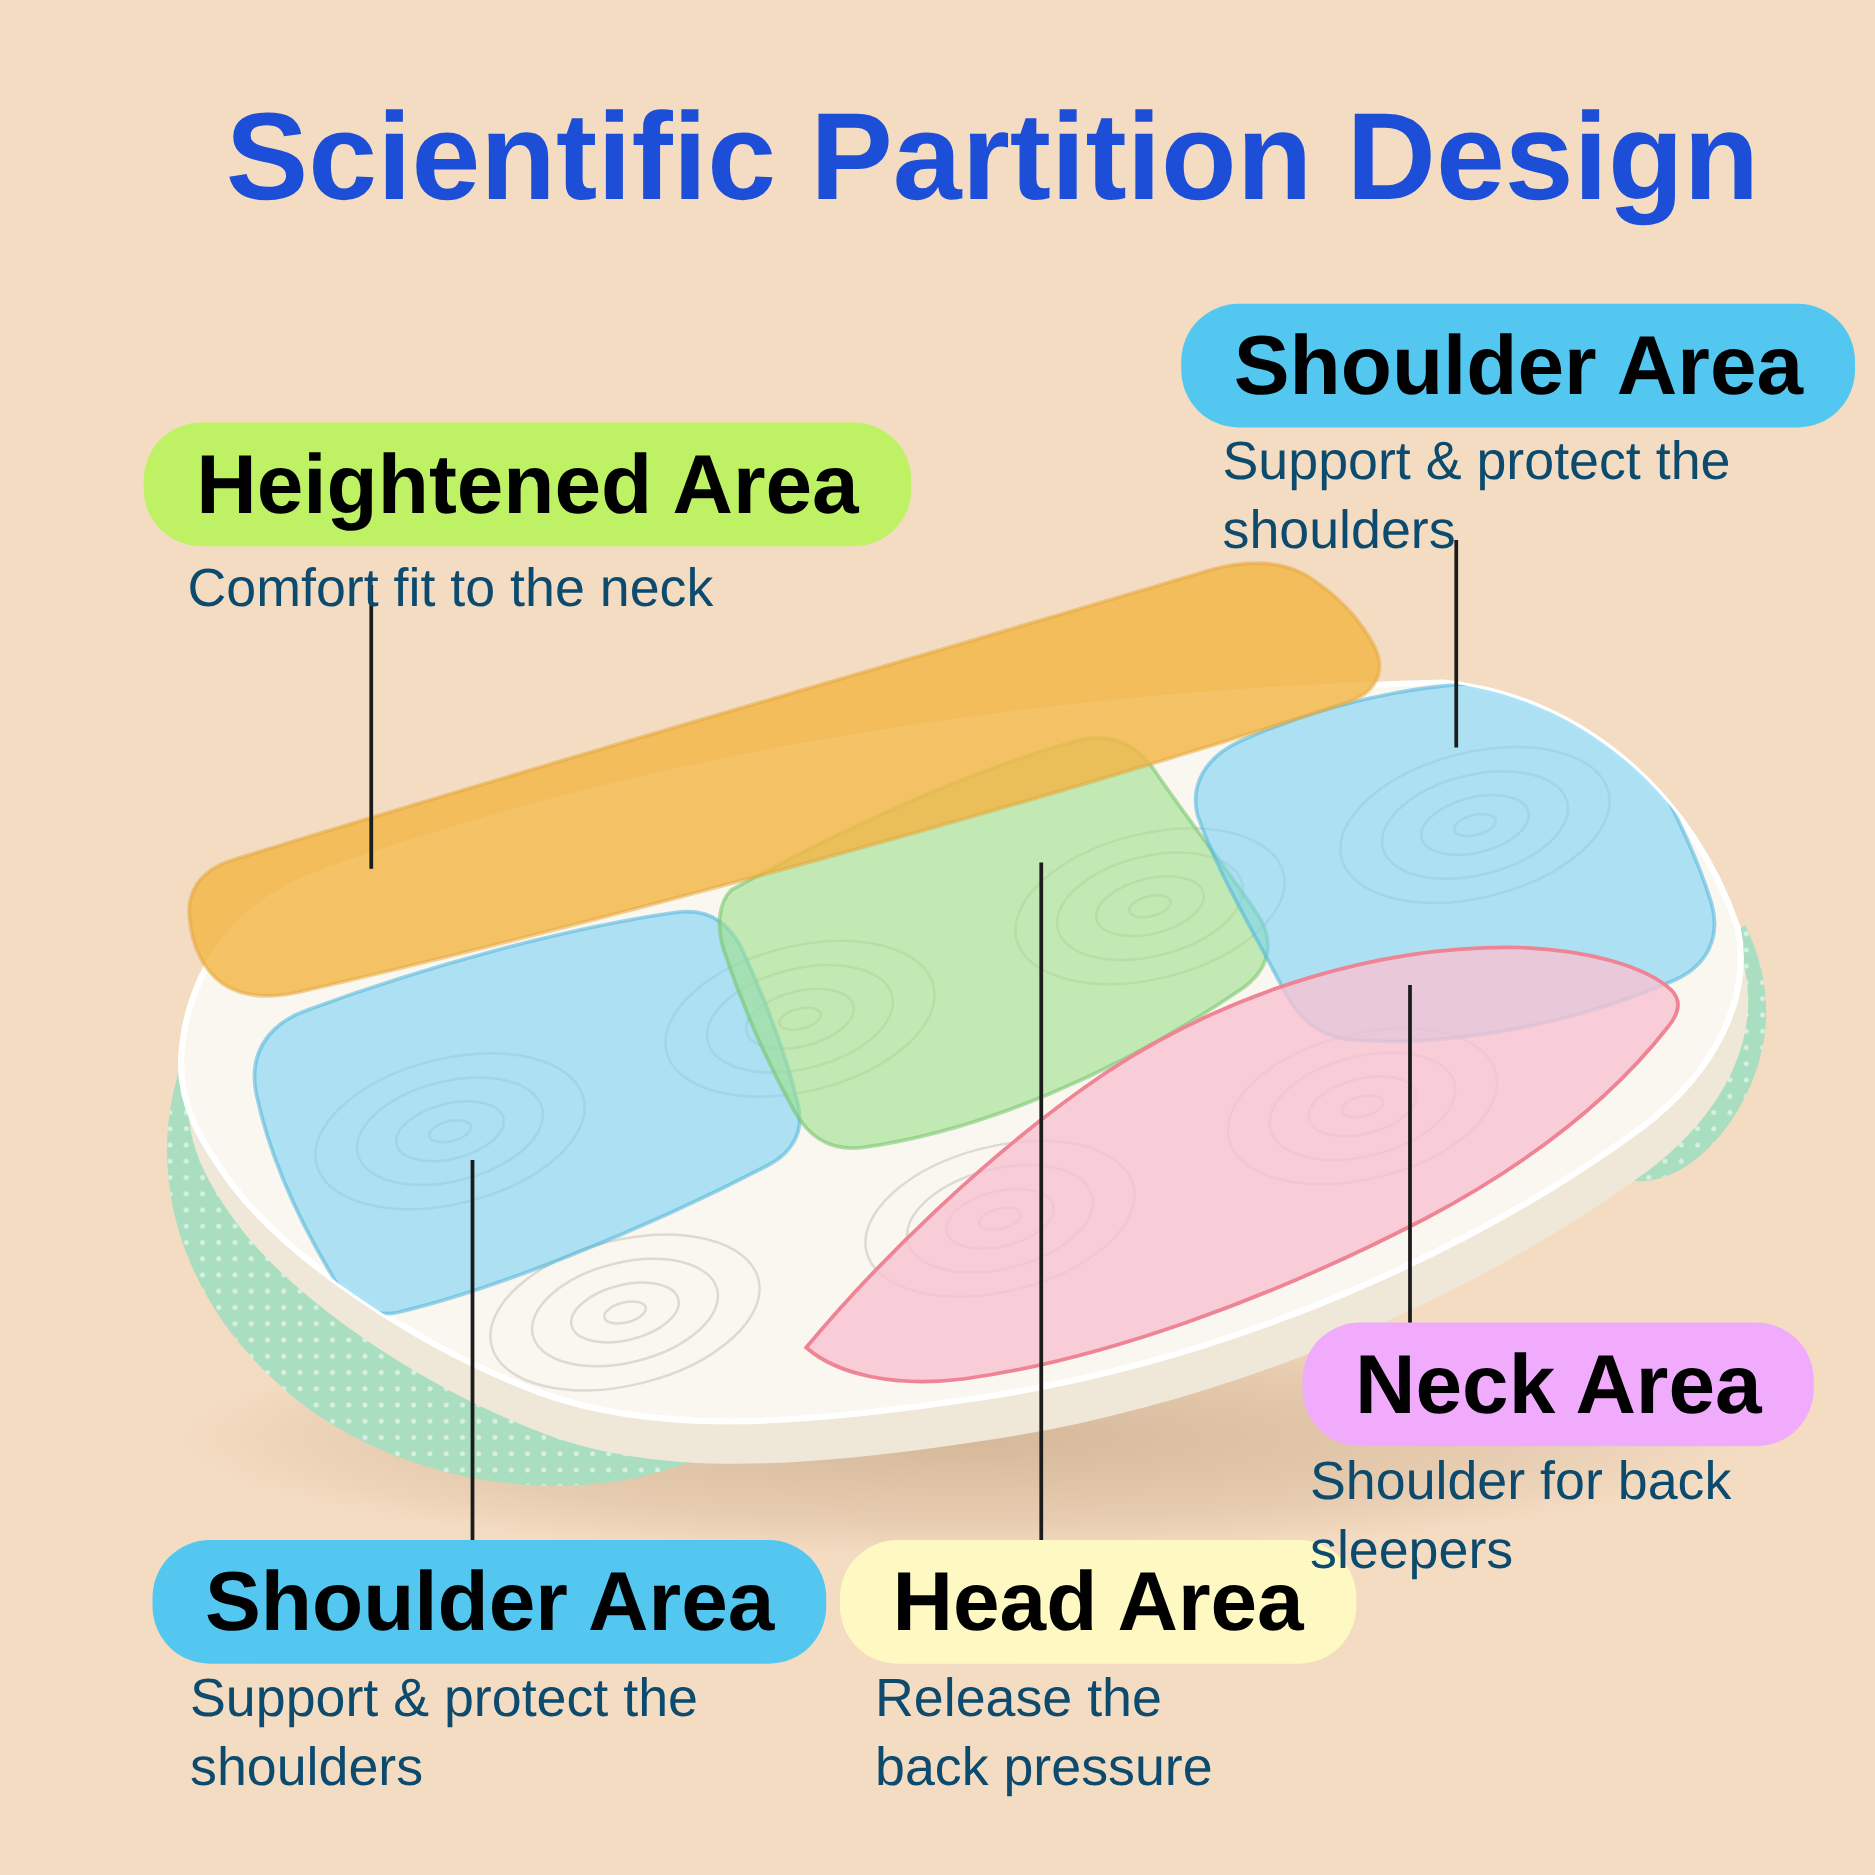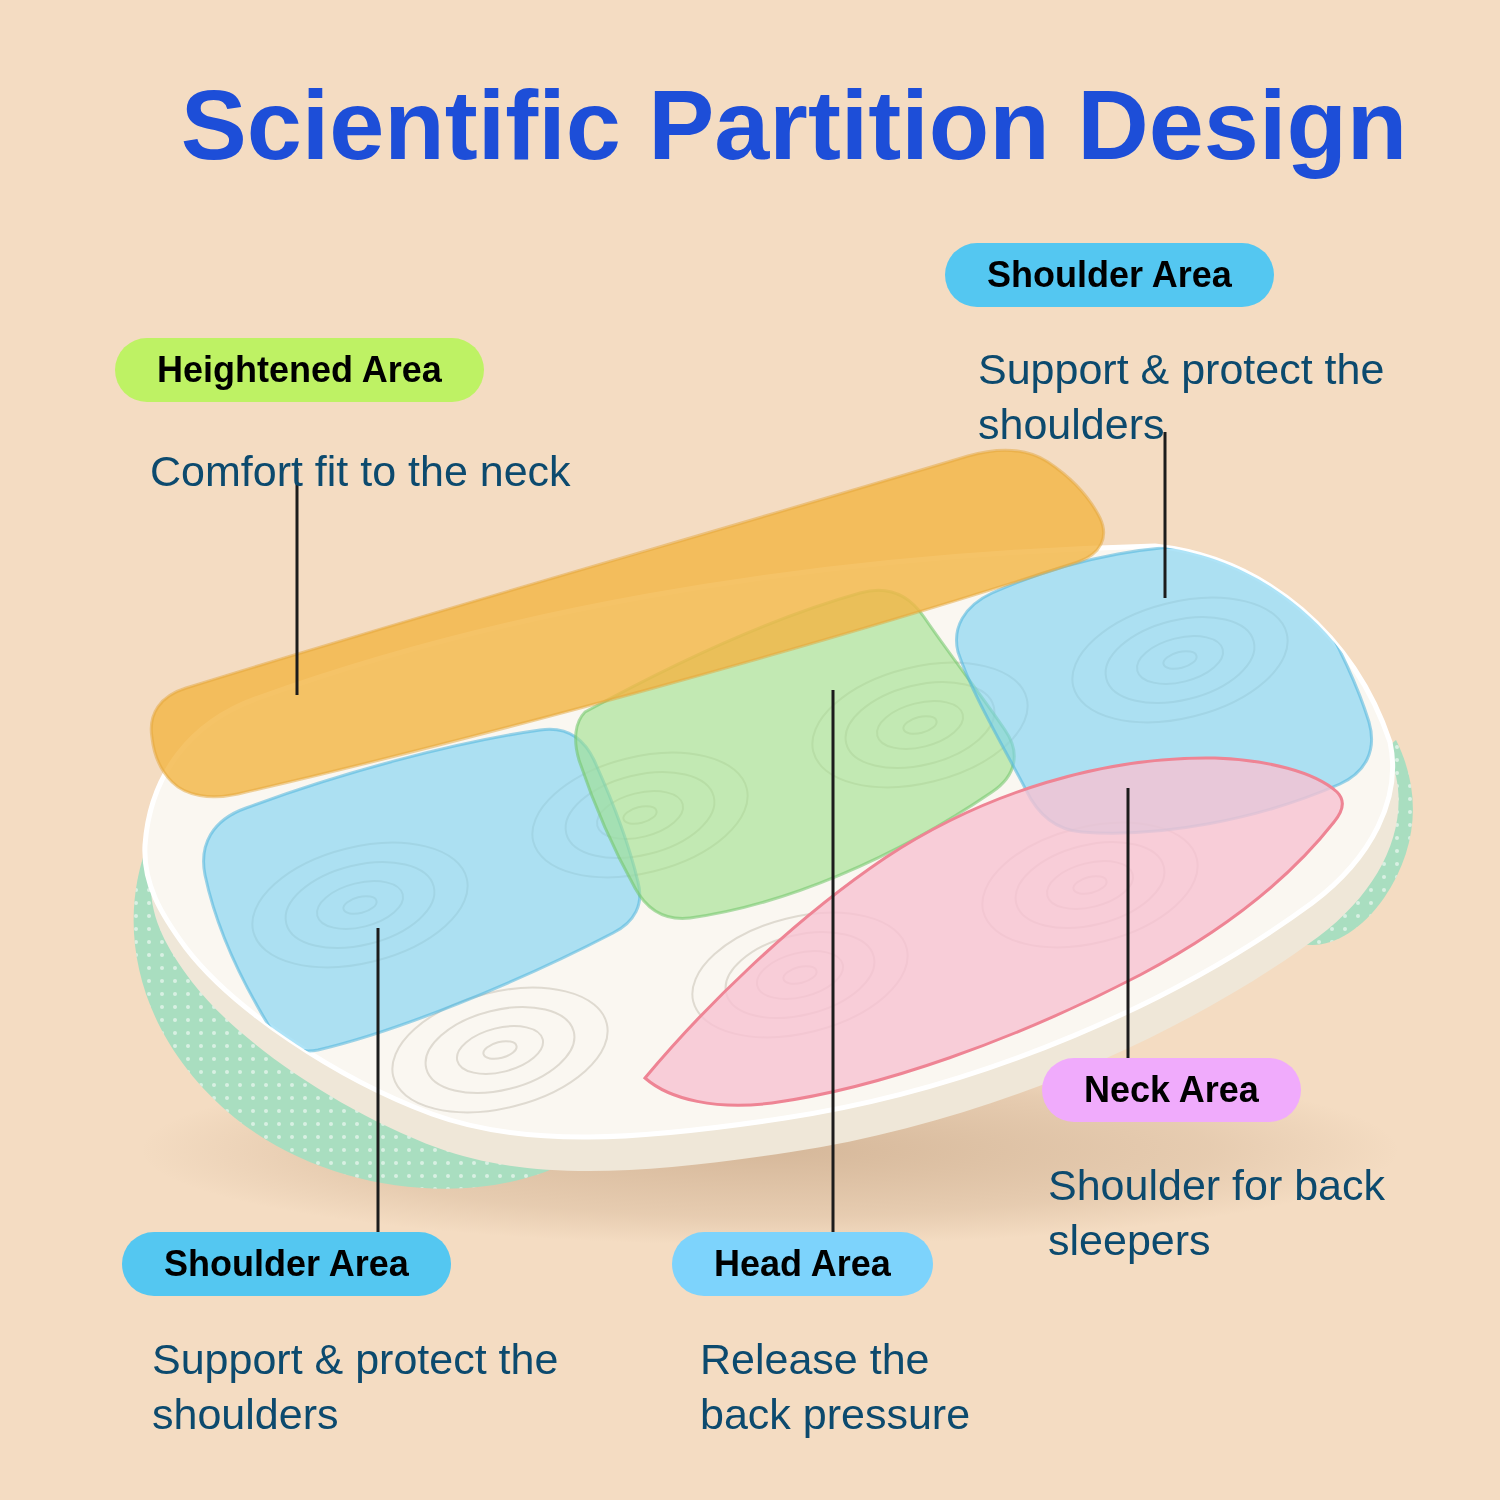--- a/index.html
+++ b/index.html
@@ -20,21 +20,21 @@
     font-size: 99px;
     font-weight: 700;
     color: #1d4ed8;
     letter-spacing: 0px;
     margin-left: 44px;
   }
   .badge {
     position: absolute;
     padding: 11px 42px;
     border-radius: 46px;
-    font-size: 36px;
+    font-size: 67px;
     font-weight: 700;
     color: #000;
     white-space: nowrap;
   }
   .desc {
     position: absolute;
     font-size: 43px;
     color: #0c4a6e;
     line-height: 1.28;
   }
@@ -107,19 +107,19 @@
 
   <div class="badge" style="left: 115px; top: 338px; background: #bef264;">Heightened Area</div>
   <div class="desc" style="left:150px; top:444px;">Comfort fit to the neck</div>
 
   <div class="badge" style="left: 945px; top: 243px; background: rgb(84, 199, 241);">Shoulder Area</div>
   <div class="desc" style="left:978px; top:342px; width:460px;">Support &amp; protect the shoulders</div>
 
   <div class="badge" style="left: 122px; top: 1232px; background: rgb(84, 199, 241);">Shoulder Area</div>
   <div class="desc" style="left:152px; top:1332px; width:460px;">Support &amp; protect the shoulders</div>
 
-  <div class="badge" style="left: 672px; top: 1232px; background: #7dd3fc;">Head Area</div>
+  <div class="badge" style="left: 672px; top: 1232px; background: #fef9c3;">Head Area</div>
   <div class="desc" style="left:700px; top:1332px; width:300px;">Release the back pressure</div>
 
   <div class="badge" style="left: 1042px; top: 1058px; background: #f0abfc;">Neck Area</div>
   <div class="desc" style="left:1048px; top:1158px; width:380px;">Shoulder for back sleepers</div>
 
 </div>
 
 </body></html>

